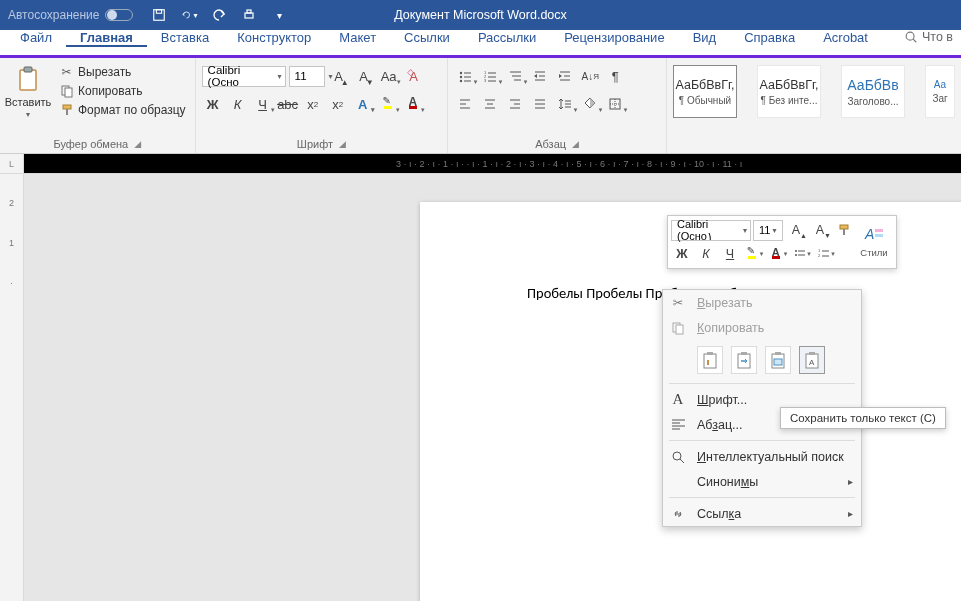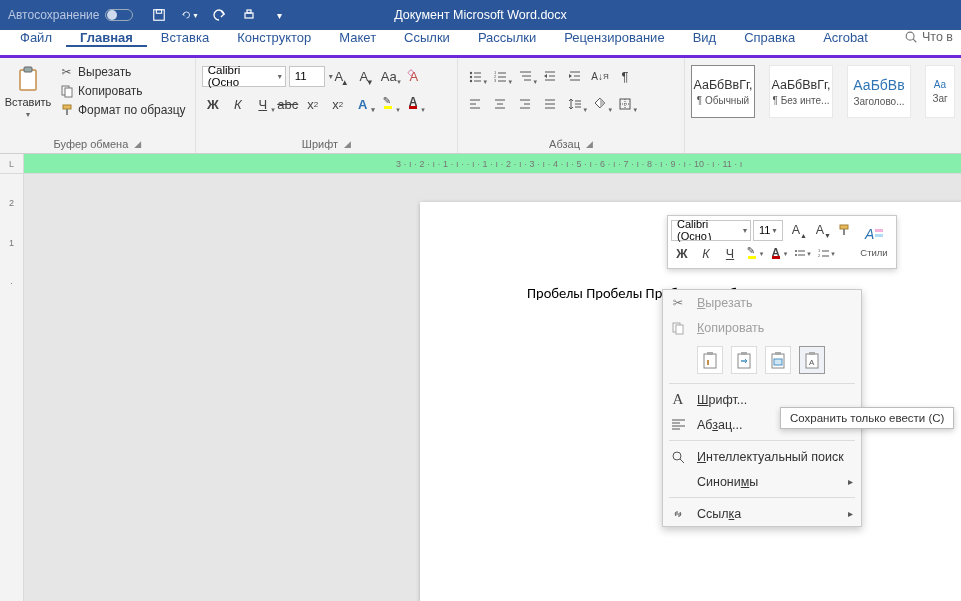--- a/index.html
+++ b/index.html
@@ -32,29 +32,29 @@
 .mini-icn { width:15px; height:15px; display:inline-flex; align-items:center; justify-content:center; color:#555; }
 
 .font-row { display:flex; align-items:center; gap:3px; }
 .combo { height:21px; background:#fff; border:1px solid #c6c6c6; font-size:11.5px; display:flex; align-items:center; padding:0 3px 0 5px; gap:20px; }
 .combo .dd { font-size:8px; color:#666; margin-left:2px; }
 .rbtn { width:22px; height:22px; display:flex; align-items:center; justify-content:center; font-size:13px; color:#444; position:relative; }
 .rbtn .sub { font-size:8px; position:absolute; right:1px; bottom:0; }
 .rbtn .dd { font-size:7px; color:#666; position:absolute; right:-1px; bottom:1px; }
 .colorbar { position:absolute; left:3px; right:3px; bottom:2px; height:3px; }
 
-.styles-gallery { display:flex; gap:14px; }
+.styles-gallery { display:flex; gap:20px; }
 .style-tile { width:64px; height:53px; border:1px solid #e8e8e8; background:#fff; display:flex; flex-direction:column; align-items:center; justify-content:center; font-size:10px; color:#555; padding:2px; }
 .style-tile.selected { border:1.5px solid #888; }
 .style-sample { font-size:12.5px; color:#333; margin-bottom:3px; }
 .style-sample.heading { color:#2e74b5; }
 
 
 .ruler-corner { position:absolute; left:0; top:154px; width:24px; height:20px; background:#f3f3f3; display:flex; align-items:center; justify-content:center; font-size:9px; color:#888; border-right:1px solid #d9d9d9; border-bottom:1px solid #d9d9d9; }
-.hruler { position:absolute; left:24px; right:0; top:154px; height:20px; background:#86efac; border-bottom:1px solid #d9d9d9; overflow:hidden; }
+.hruler { position:absolute; left:24px; right:0; top:154px; height:20px; background:#000000; border-bottom:1px solid #d9d9d9; overflow:hidden; }
 .hruler-inner { position:absolute; left:372px; top:2px; height:16px; display:flex; align-items:center; font-size:9px; color:#777; white-space:nowrap; }
 .vruler { position:absolute; left:0; top:174px; bottom:0; width:24px; background:#f3f3f3; border-right:1px solid #d9d9d9; overflow:hidden; }
 .vruler-inner { position:absolute; top:0; left:0; right:0; font-size:9px; color:#777; display:flex; flex-direction:column; align-items:center; }
 
 
 .canvas { position:absolute; left:24px; top:174px; right:0; bottom:0; background:#e6e6e6; overflow:hidden; }
 .page { position:absolute; left:396px; top:28px; width:720px; height:900px; background:#fff; box-shadow:0 1px 4px rgba(0,0,0,.25); }
 .doc-text { position:absolute; left:107px; top:82px; font-family:Calibri,Arial,sans-serif; font-size:14.5px; color:#000; }
 
 
@@ -560,13 +560,13 @@
       <span class="ctx-icon">
         <svg width="14" height="14" viewBox="0 0 14 14">
           <path d="M5 9 A3 3 0 0 1 5 5 L7 5 M9 5 A3 3 0 0 1 9 9 L7 9 M5 7 L9 7" fill="none" stroke="#555"></path>
         </svg>
       </span>
       <span>Ссыл<span class="und">к</span>а</span>
       <span class="ctx-arrow">▸</span>
     </div>
 </div>
 
-<div class="tooltip">Сохранить только евести (С)</div>
+<div class="tooltip">Сохранить только текст (С)</div>
 
 </body></html>

